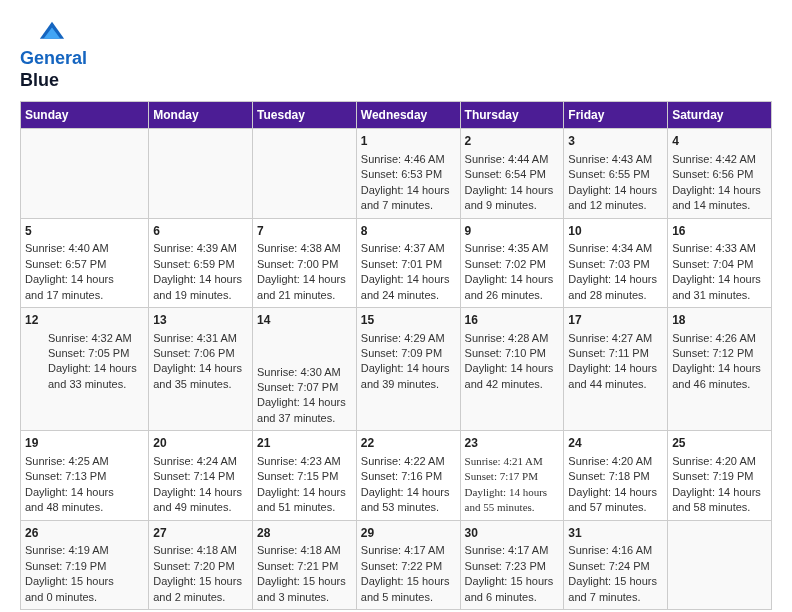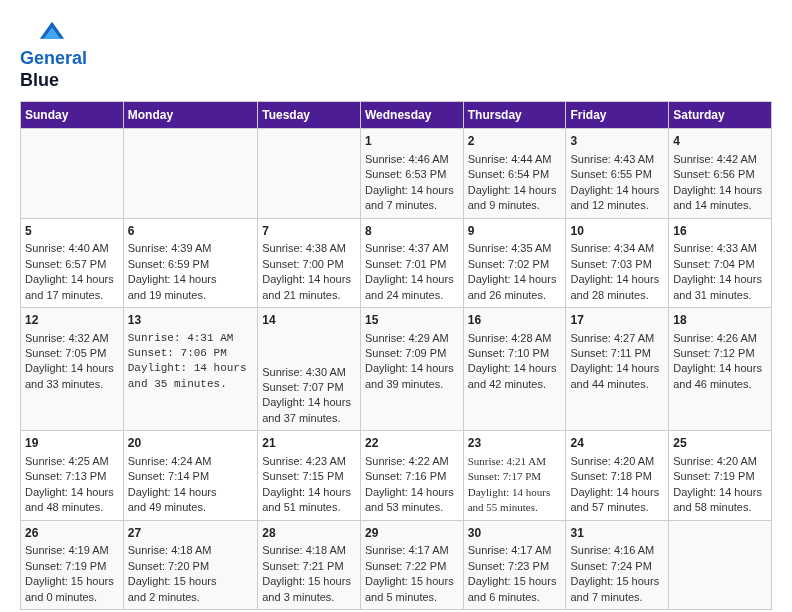--- a/index.html
+++ b/index.html
@@ -199,28 +199,28 @@
           <span class="day-num">16</span>
           <div class="day-info" style="white-space: pre-line;">Sunrise: 4:33 AM
 Sunset: 7:04 PM
 Daylight: 14 hours
 and 31 minutes.</div>
         </td>
       </tr>
       <tr>
         <td>
           <span class="day-num">12</span>
-          <div class="day-info" style="white-space: pre-line;">Sunrise: 4:32 AM
+          <div class="day-info" style="white-space: pre-line; margin-left: 23px;">Sunrise: 4:32 AM
 Sunset: 7:05 PM
 Daylight: 14 hours
 and 33 minutes.</div>
         </td>
         <td>
           <span class="day-num">13</span>
-          <div class="day-info" style="white-space: pre-line; font-family: Liberation Mono, monospace;">Sunrise: 4:31 AM
+          <div class="day-info" style="white-space: pre-line;">Sunrise: 4:31 AM
 Sunset: 7:06 PM
 Daylight: 14 hours
 and 35 minutes.</div>
         </td>
         <td>
           <span class="day-num">14</span>
           <div class="day-info" style="white-space: pre-line; margin-top: 36px;">Sunrise: 4:30 AM
 Sunset: 7:07 PM
 Daylight: 14 hours
 and 37 minutes.</div>

